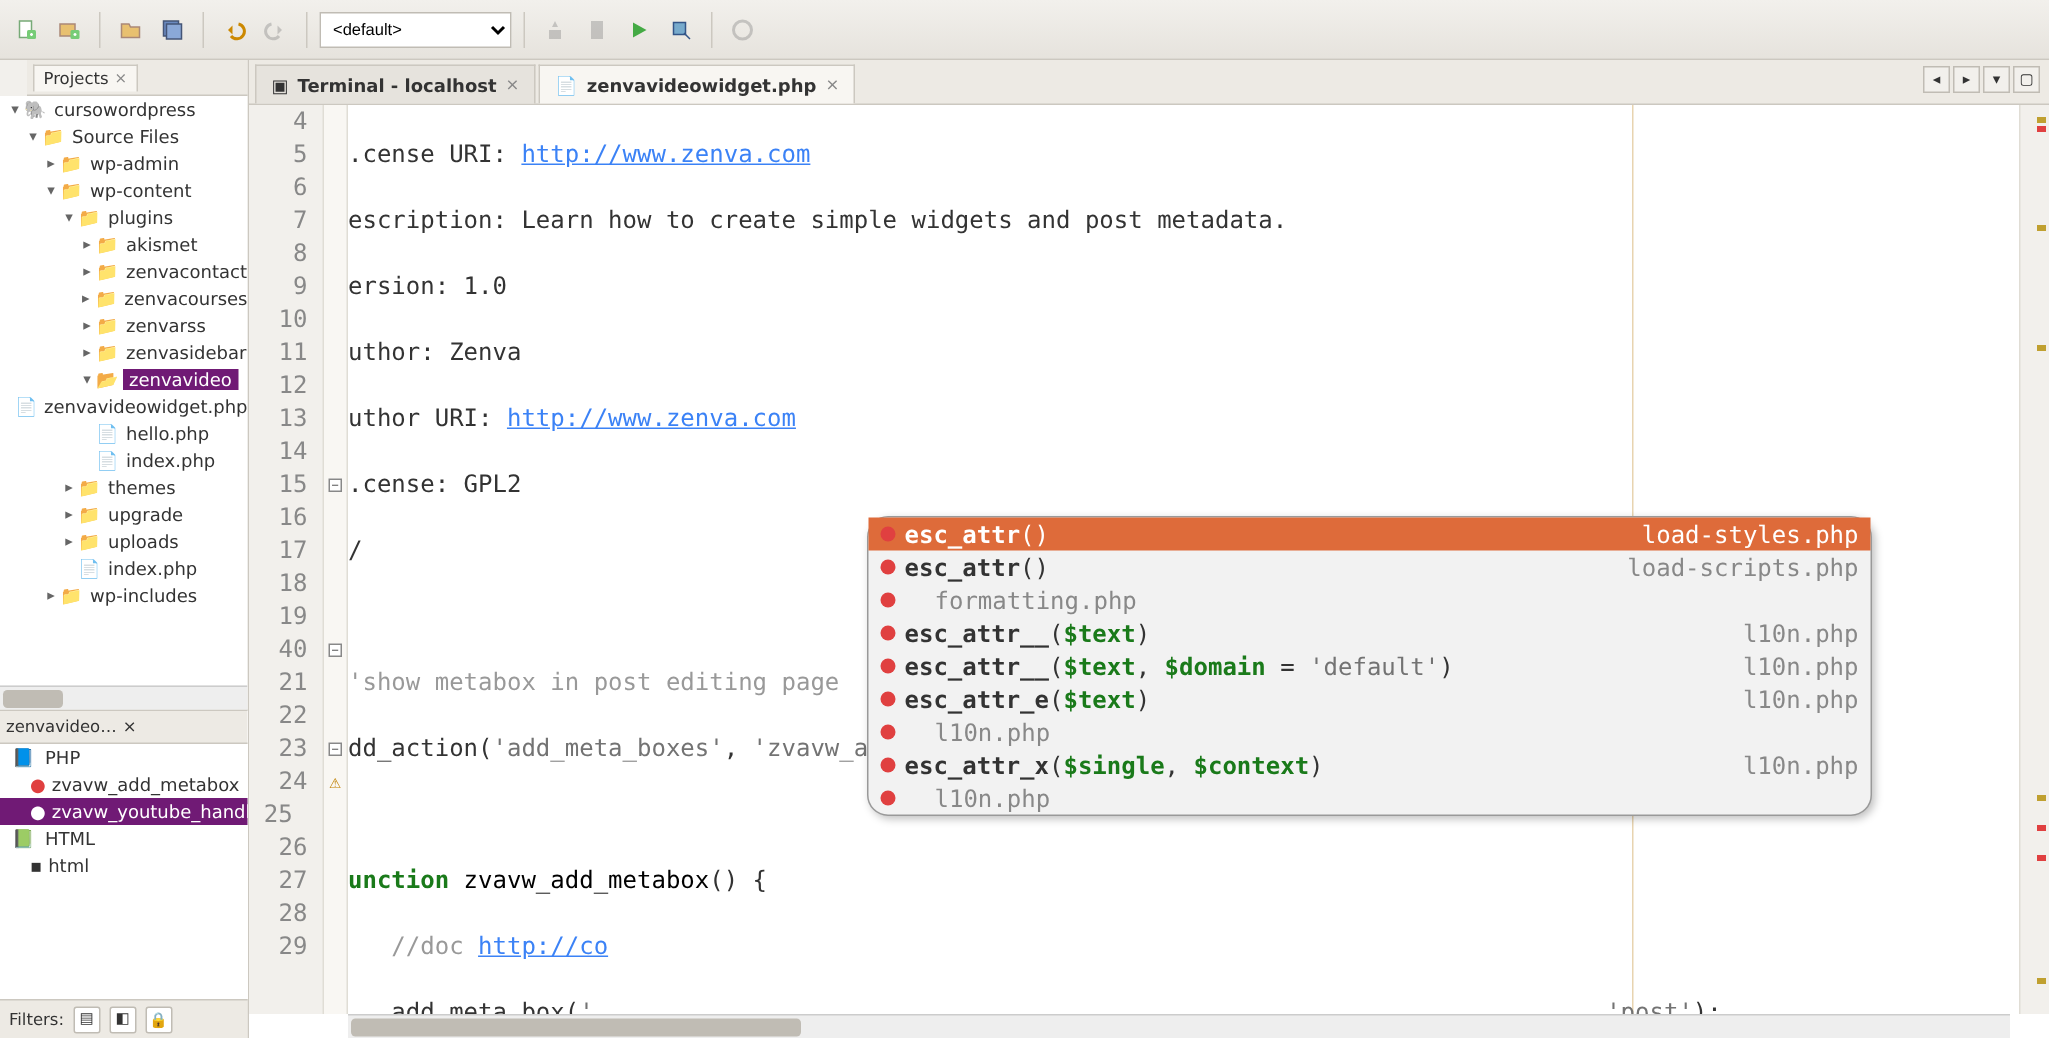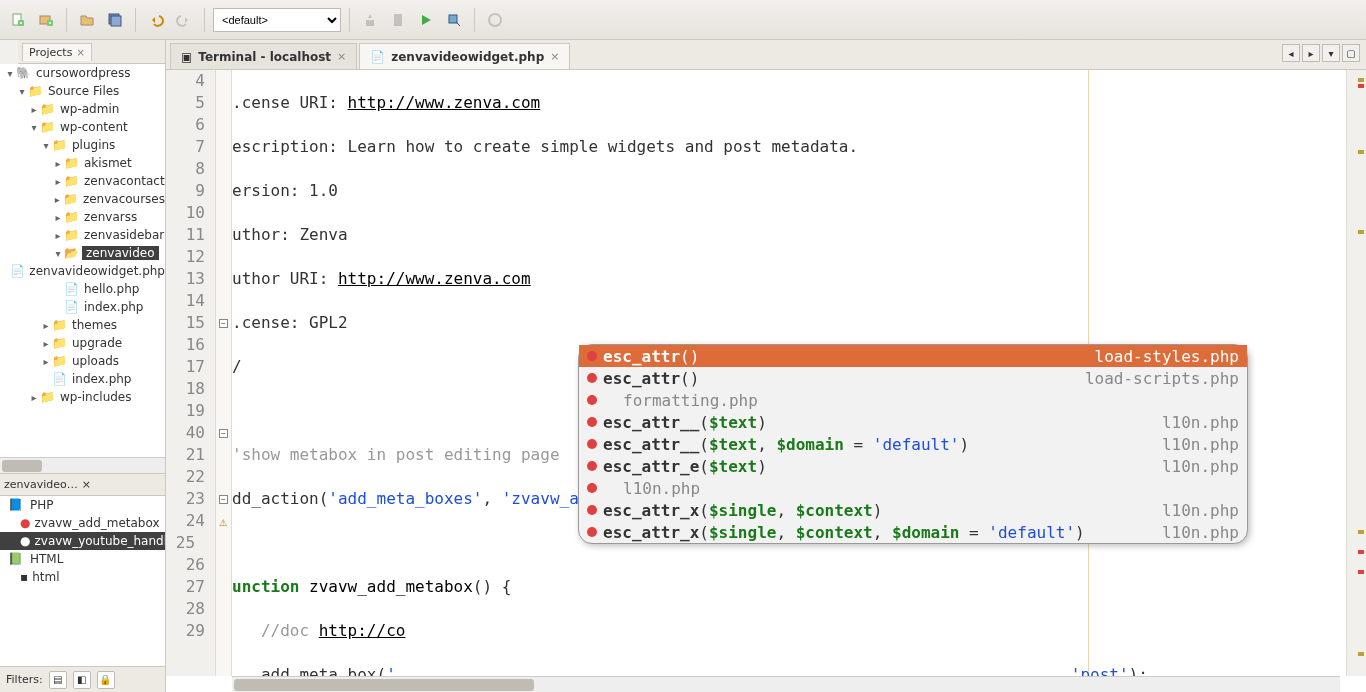--- a/index.html
+++ b/index.html
@@ -12,21 +12,21 @@
 .sidebar { width: 166px; min-width: 166px; display: flex; flex-direction: column; border-right: 1px solid #ccc8c0; background: #f2f0ec; }
 .panel-tabs { height: 24px; display:flex; align-items:center; padding: 0 4px; border-bottom:1px solid #ccc8c0; background:#edeae4;margin-left:18px;}
 .panel-tab { background:#f8f6f2; border:1px solid #ccc8c0; border-bottom:none; padding:2px 6px; font-size:11px; display:flex; align-items:center; gap:4px;}
 .panel-tab .close { font-size:10px; color:#888; cursor:pointer; }
 .tree { flex: 0 0 auto; overflow: auto; background:#fff; border-bottom:1px solid #ccc8c0; height: 410px; font-size: 12px; position:relative;}
 .tree-row { display:flex; align-items:center; height:18px; white-space:nowrap; padding-left:4px;}
 .tree-row span.label { padding-left:2px; }
 .tw { display:inline-block; width:12px; text-align:center; color:#666; cursor:pointer; font-size:10px;}
 .ic { display:inline-block; width:16px; text-align:center; margin-right:2px;}
 .ind { display:inline-block; }
-.sel { background:#404040; color:#fff; }
+.sel { background:#701a75; color:#fff; }
 .hscroll { height:16px; background:#eee; border-top:1px solid #ccc; position:relative; }
 .hscroll .thumb { position:absolute; left:2px; top:2px; height:12px; width:40px; background:#c0bcb4; border-radius:3px;}
 .nav-panel { flex:1; overflow:auto; background:#fff; }
 .nav-tab { height:22px; display:flex; align-items:center; border-bottom:1px solid #ccc8c0; background:#edeae4; padding:0 4px; font-size:11px; gap:4px;}
 .nav-item { display:flex; align-items:center; height:18px; padding-left:8px; gap:4px; white-space:nowrap;}
 .filterbar { height:26px; border-top:1px solid #ccc8c0; display:flex; align-items:center; padding:0 6px; gap:6px; font-size:11px; background:#edeae4;}
 .filter-btn { width:18px; height:18px; border:1px solid #c0bcb4; background:#fff; display:inline-flex; align-items:center; justify-content:center; border-radius:2px; font-size:10px;}
 .editor { flex:1; display:flex; flex-direction:column; overflow:hidden; }
 .editor-tabs { height:30px; display:flex; align-items:flex-end; padding:0 4px; gap:0; background:#edeae4; border-bottom:1px solid #ccc8c0; position:relative;}
 .etab { height:26px; display:flex; align-items:center; gap:6px; padding:0 10px; border:1px solid #ccc8c0; border-bottom:none; background:#e6e3dd; font-size:12px; margin-right:2px;}
@@ -38,24 +38,24 @@
 .gutter { position:absolute; left:0; top:0; bottom:16px; width:50px; background:#f2f0ec; border-right:1px solid #e0ddd5; text-align:right; padding-right:10px; color:#888; }
 .fold-col { position:absolute; left:50px; top:0; bottom:16px; width:16px; background:#f9f7f3; border-right:1px solid #e0ddd5;}
 .code-body { position:absolute; left:66px; top:0; right:26px; bottom:16px; overflow:hidden; white-space:pre; line-height:22px;}
 .ln { height:22px; display:flex; align-items:center; }
 .overview { position:absolute; right:0; top:0; bottom:16px; width:20px; background:#f2f0ec; border-left:1px solid #e0ddd5;}
 .ov-mark { position:absolute; right:2px; width:6px; height:4px; }
 .code-hscroll { position:absolute; left:66px; right:26px; bottom:0; height:16px; background:#eee; border-top:1px solid #ccc;}
 .code-hscroll .thumb { position:absolute; left:2px; top:2px; height:12px; width:300px; background:#c0bcb4; border-radius:3px;}
 .kw { color:#1a7a1a; font-weight:bold; }
 .fn { color:#000; }
-.str { color:#1d4ed8; }
+.str { color:#737373; }
 .var { color:#1a7a1a; font-weight:bold; }
 .com { color:#999; }
-.lnk { color:#000000; text-decoration:underline; }
+.lnk { color:#3b82f6; text-decoration:underline; }
 .cc { position:absolute; background:#f2f2f2; border:1px solid #999; box-shadow:2px 2px 6px rgba(0,0,0,0.25); font-family:"DejaVu Sans Mono",monospace; font-size:16px;}
 .cc-row { display:flex; align-items:center; height:22px; padding:0 8px; gap:6px; white-space:nowrap;}
 .cc-row.sel { background:#de6b3a; color:#fff; }
 .cc-row.sel .hint { color:#fff; }
 .cc-ic { width:10px; height:10px; border-radius:50%; background:#e04040; display:inline-block;}
 .cc-row .sig { flex:1; }
 .cc-row .hint { color:#888; margin-left:20px; }
 .fold-box { width:9px; height:9px; border:1px solid #888; display:inline-flex; align-items:center; justify-content:center; font-size:8px; background:#fff; color:#555;}
 .warn-ic { color:#c08000; font-size:13px; display:inline-block; width:16px; text-align:center;}
 .margin-line { position:absolute; top:0; bottom:16px; width:1px; background:#e8d4b0; }
@@ -448,21 +448,20 @@
             <span class="cc-ic"></span>
             <span class="hint">l10n.php</span>
           </div>
           <div class="cc-row">
             <span class="cc-ic"></span>
             <span class="sig"><b>esc_attr_x</b>(<span class="var">$single</span>, <span class="var">$context</span>)</span>
             <span class="hint">l10n.php</span>
           </div>
           <div class="cc-row">
             <span class="cc-ic"></span>
-            <span class="sig"><b>esc_attr_x</b>(<span class="var">$single</span>, <span class="var">$context</span>, <span class="var">$domain</span> = <span class="str">'default'</span>)</span>
             <span class="hint">l10n.php</span>
           </div>
         </div>
 
     <div class="overview">
       <div class="ov-mark" style="top:8px;background:#c0a030"></div>
       <div class="ov-mark" style="top:14px;background:#e04040"></div>
       <div class="ov-mark" style="top:80px;background:#c0a030"></div>
       <div class="ov-mark" style="top:160px;background:#c0a030"></div>
       <div class="ov-mark" style="top:460px;background:#c0a030"></div>

